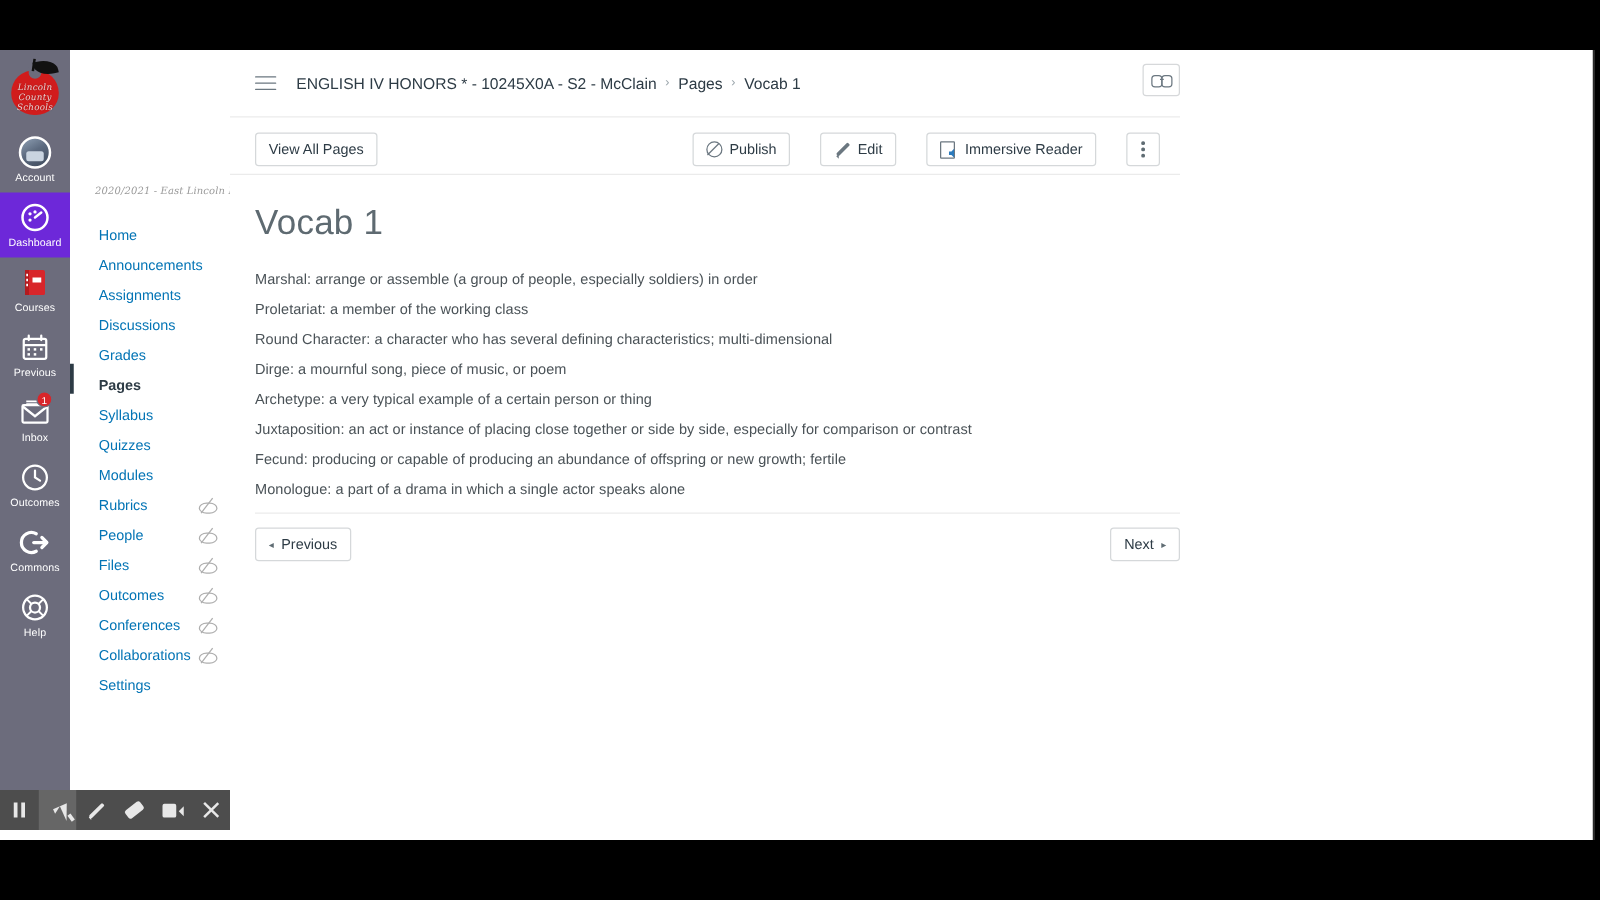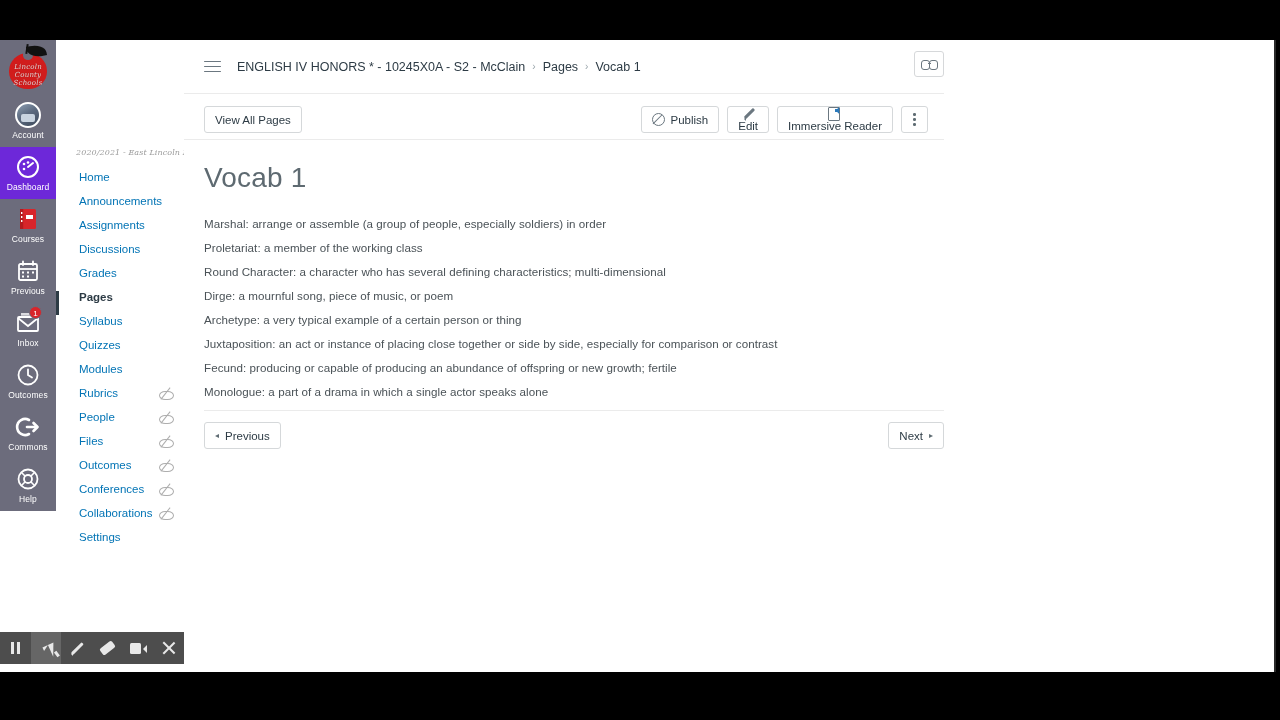--- a/index.html
+++ b/index.html
@@ -14,21 +14,21 @@
     left: 0; top: 40px;
     width: 1276px; height: 632px;
     background: #ffffff;
     border-right: 2px solid #2a2a2a;
     overflow: hidden;
   }
 
   
   #global-nav {
     position: absolute; left: 0; top: 0;
-    width: 56px; height: 471px;
+    width: 56px; height: 624px;
     background: #6c6c7c;
     display: flex; flex-direction: column; align-items: center;
   }
   .logo-wrap { width: 56px; height: 62px; display: flex; align-items: center; justify-content: center; }
   .apple-logo { width: 46px; height: 50px; position: relative; }
   .apple-body {
     position: absolute; left: 4px; top: 10px; width: 38px; height: 36px;
     background: #d11c1c; border-radius: 50% 50% 48% 48%;
   }
   .apple-notch {
@@ -77,21 +77,21 @@
   #course-nav {
     position: absolute; left: 56px; top: 94px;
     width: 128px; padding-top: 14px;
   }
   .course-term {
     font-size: 8px; color: #9a9a9a; font-style: italic;
     padding-left: 20px; margin-bottom: 14px; letter-spacing: .1px;
     white-space: nowrap; font-family: "DejaVu Serif", serif;
   }
   .cnav-item {
-    display: flex; align-items: flex-start; justify-content: space-between;
+    display: flex; align-items: flex-end; justify-content: space-between;
     height: 24px; padding: 0 12px 0 20px;
     font-size: 11.5px; color: #0374b5; cursor: pointer;
     border-left: 3px solid transparent; margin-bottom: 0;
   }
   .cnav-item + .cnav-item { margin-top: 0; }
   .cnav-item.active { color: #2d3b45; font-weight: bold; border-left-color: #2d3b45; }
   .eye-slash { width: 13px; height: 13px; position: relative; flex: 0 0 13px; }
   .eye-slash::before {
     content: ""; position: absolute; left: 0; top: 3.5px;
     width: 13px; height: 7px; border: 1px solid #aeaeae;
@@ -138,21 +138,21 @@
     margin-right: 16px;
   }
   .btn {
     display: inline-flex; align-items: center; gap: 6px;
     height: 27px; padding: 0 10px;
     border: 1px solid #d5d8da; border-radius: 3px; background: #fff;
     font-size: 11.5px; color: #2d3b45; cursor: pointer; white-space: nowrap;
     font-family: "Liberation Sans", sans-serif;
   }
   .spacer { flex: 1; }
-  .btn + .btn { margin-left: 8px; flex-direction: column; }
+  .btn + .btn { margin-left: 24px; }
   .kebab { width: 27px; padding: 0; justify-content: center; }
   .kebab-dots { display: flex; flex-direction: column; gap: 2.3px; }
   .kebab-dots i { width: 2.6px; height: 2.6px; background: #5f6c73; border-radius: 50%; }
   .ico-unpublish {
     width: 13px; height: 13px; border: 1.4px solid #6b7780; border-radius: 50%; position: relative;
   }
   .ico-unpublish::after {
     content: ""; position: absolute; left: 4.4px; top: -1.4px;
     width: 1.4px; height: 13px; background: #6b7780; transform: rotate(45deg);
   }

